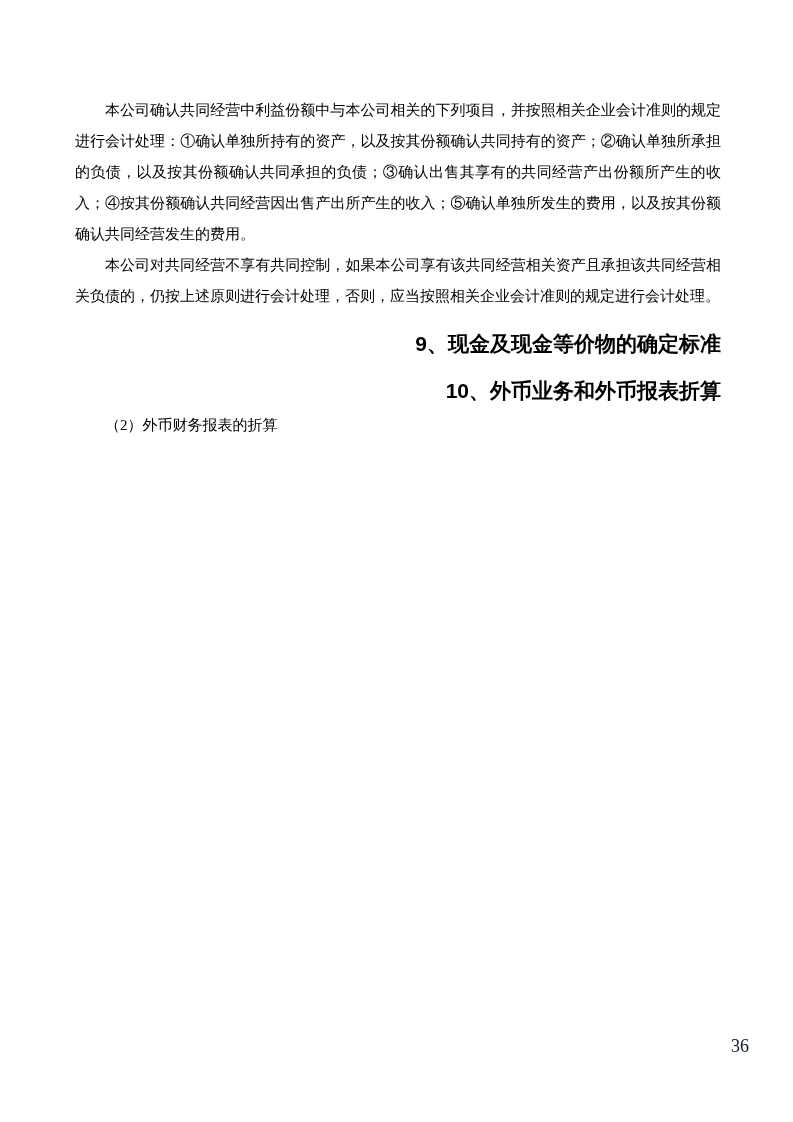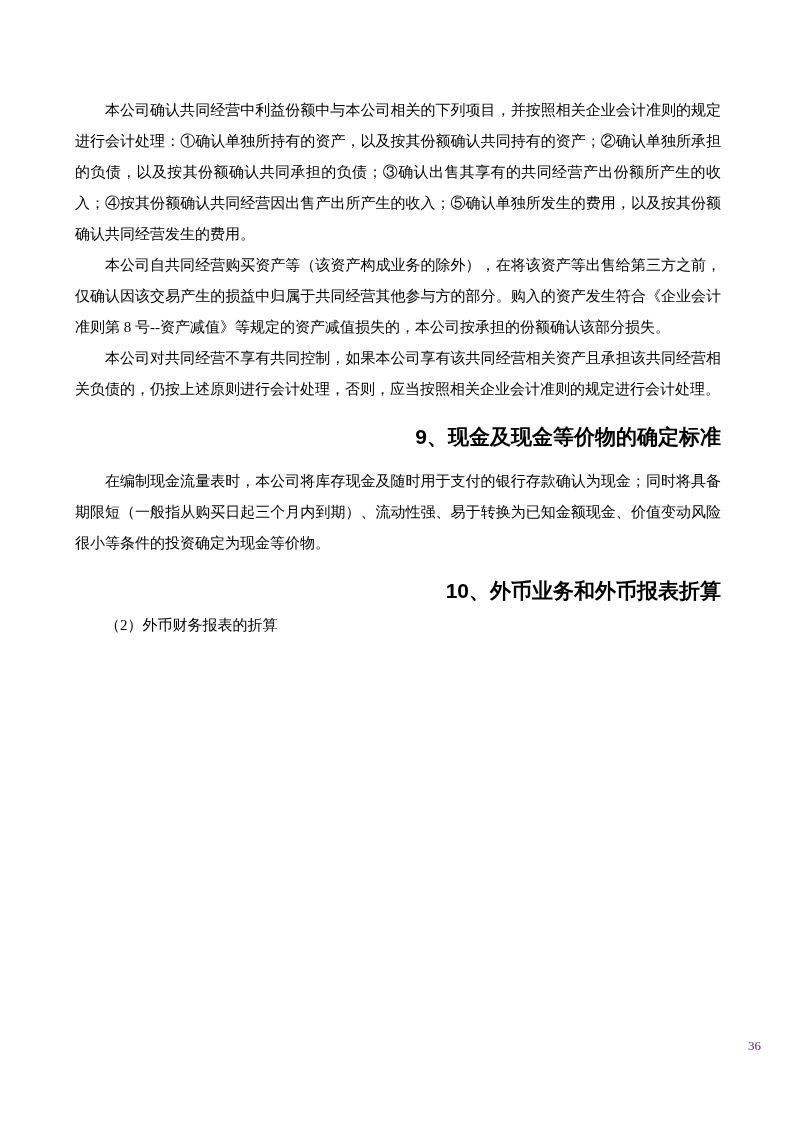--- a/index.html
+++ b/index.html
@@ -42,42 +42,40 @@
   }
   .h-sec9  { margin-top: 16px !important; }
   .p-after-h9 { margin-top: 14px !important; }
   .h-sec10 { margin-top: 16px !important; }
   .sub-heading { margin-top: 12px !important; }
   .p-fx-first { margin-top: 6px !important; }
   .sub-heading-2 { margin-top: 4px !important; }
   .page-number {
     position: absolute;
     top: 1038px;
-    right: 72px;
-    font-size: 13px;
+    right: 84px;
+    font-size: 18px;
     line-height: 16px;
-    color: #4c1d95;
+    color: #0f172a;
   }
 </style>
 </head>
 <body>
 
 <div class="page">
   <div class="content">
 
     <p>本公司确认共同经营中利益份额中与本公司相关的下列项目，并按照相关企业会计准则的规定进行会计处理：①确认单独所持有的资产，以及按其份额确认共同持有的资产；②确认单独所承担的负债，以及按其份额确认共同承担的负债；③确认出售其享有的共同经营产出份额所产生的收入；④按其份额确认共同经营因出售产出所产生的收入；⑤确认单独所发生的费用，以及按其份额确认共同经营发生的费用。</p>
 
 
-    <p>本公司自共同经营购买资产等（该资产构成业务的除外），在将该资产等出售给第三方之前，仅确认因该交易产生的损益中归属于共同经营其他参与方的部分。购入的资产发生符合《企业会计准则第 8 号--资产减值》等规定的资产减值损失的，本公司按承担的份额确认该部分损失。</p>
 
     <p>本公司对共同经营不享有共同控制，如果本公司享有该共同经营相关资产且承担该共同经营相关负债的，仍按上述原则进行会计处理，否则，应当按照相关企业会计准则的规定进行会计处理。</p>
 
     <h2 class="h-sec9">9、现金及现金等价物的确定标准</h2>
 
-    <p class="p-after-h9">在编制现金流量表时，本公司将库存现金及随时用于支付的银行存款确认为现金；同时将具备期限短（一般指从购买日起三个月内到期）、流动性强、易于转换为已知金额现金、价值变动风险很小等条件的投资确定为现金等价物。</p>
 
     <h2 class="h-sec10">10、外币业务和外币报表折算</h2>
 
 
 
 
     <p class="sub-heading-2">（2）外币财务报表的折算</p>
 
   </div>
 

